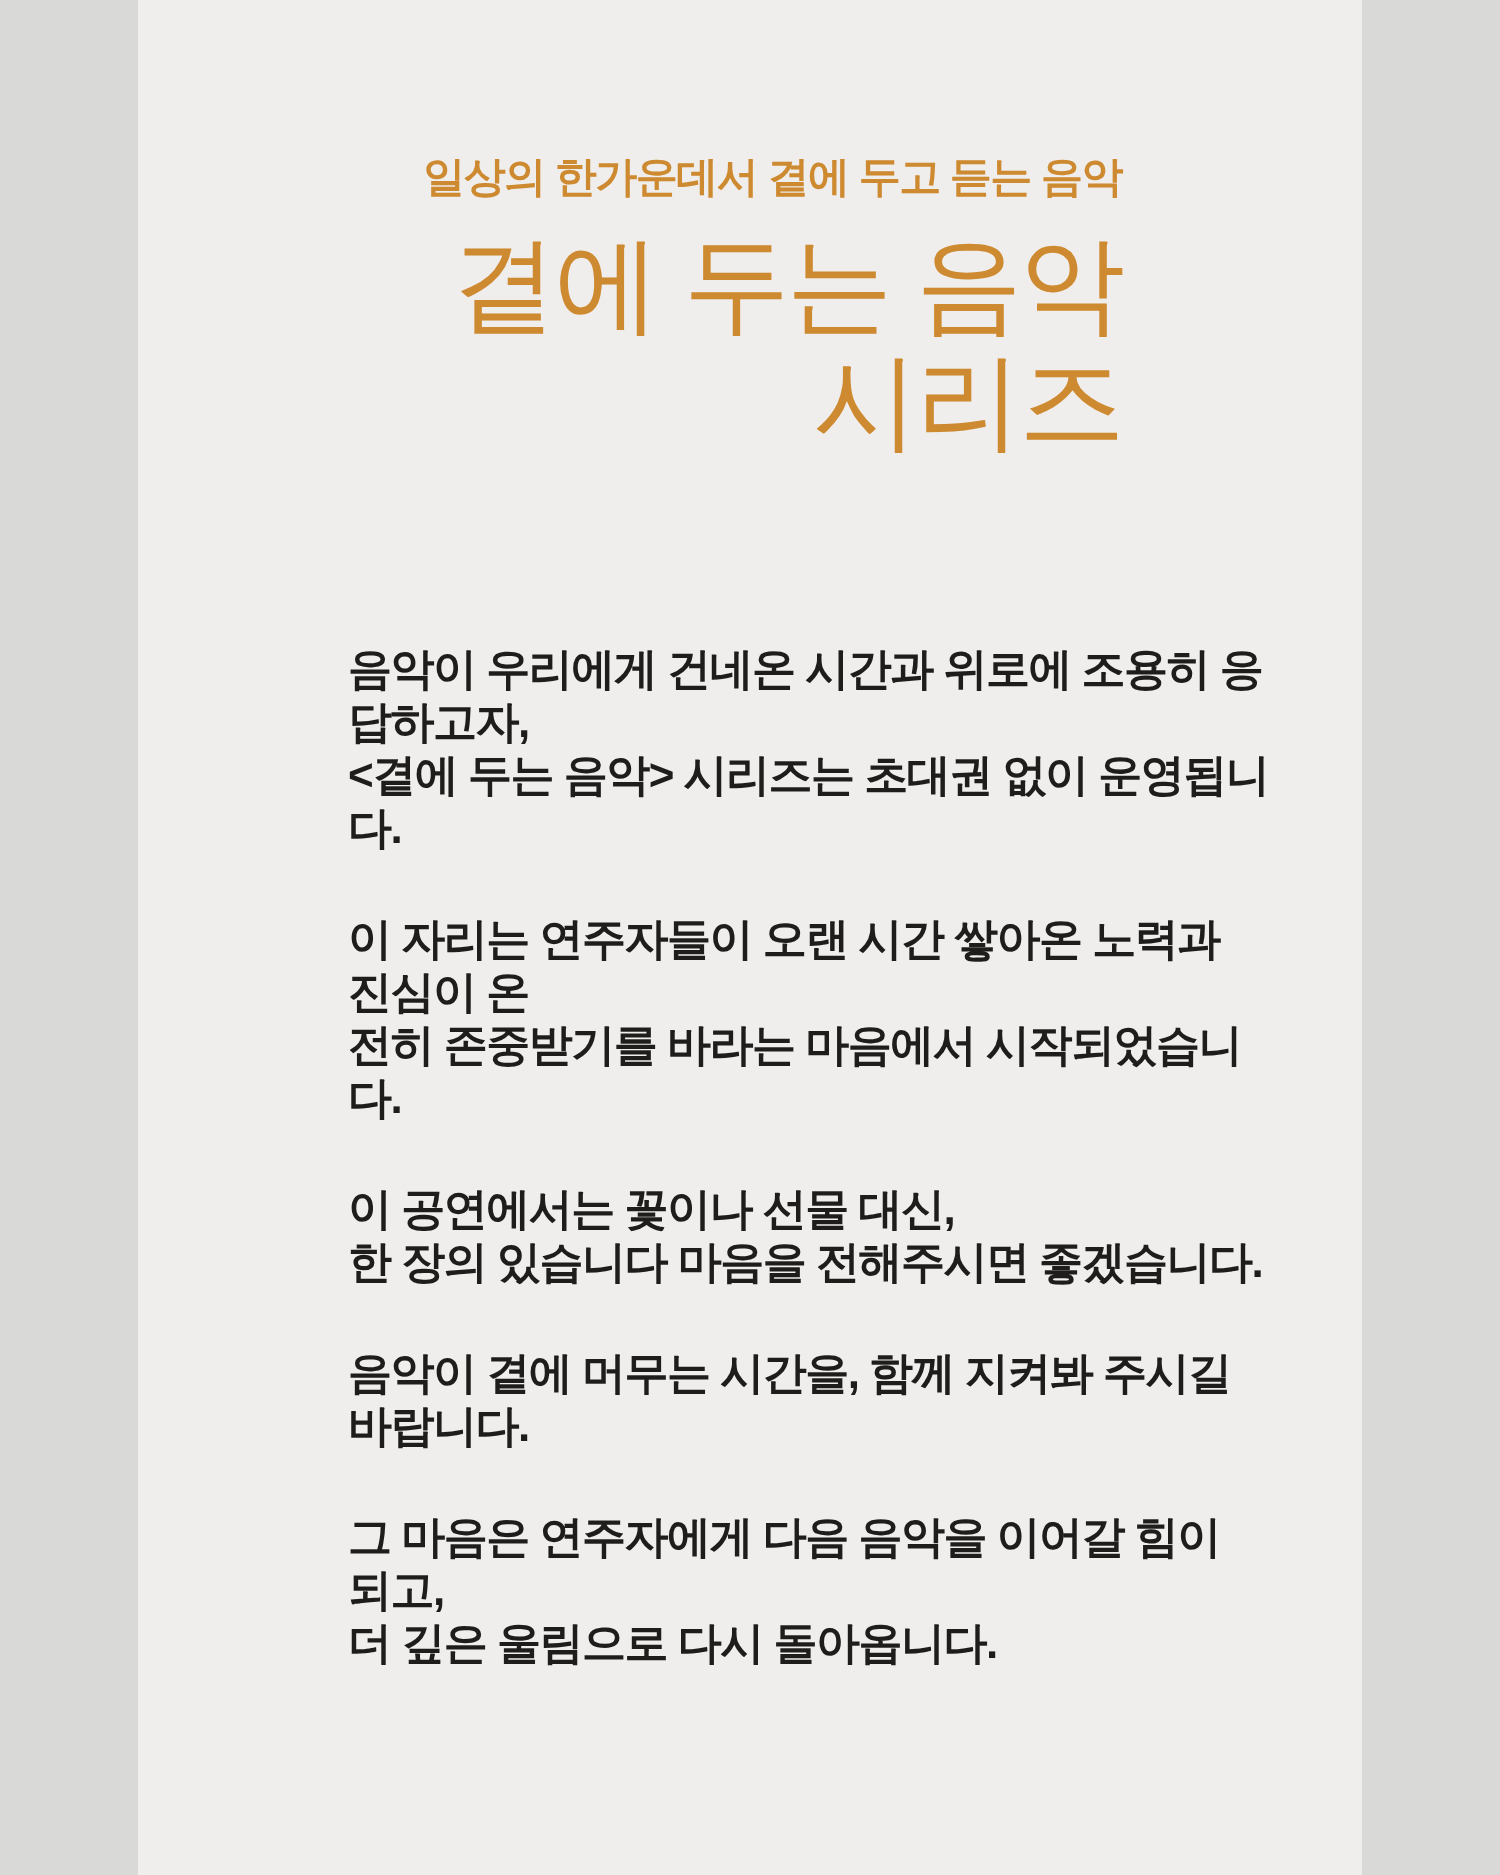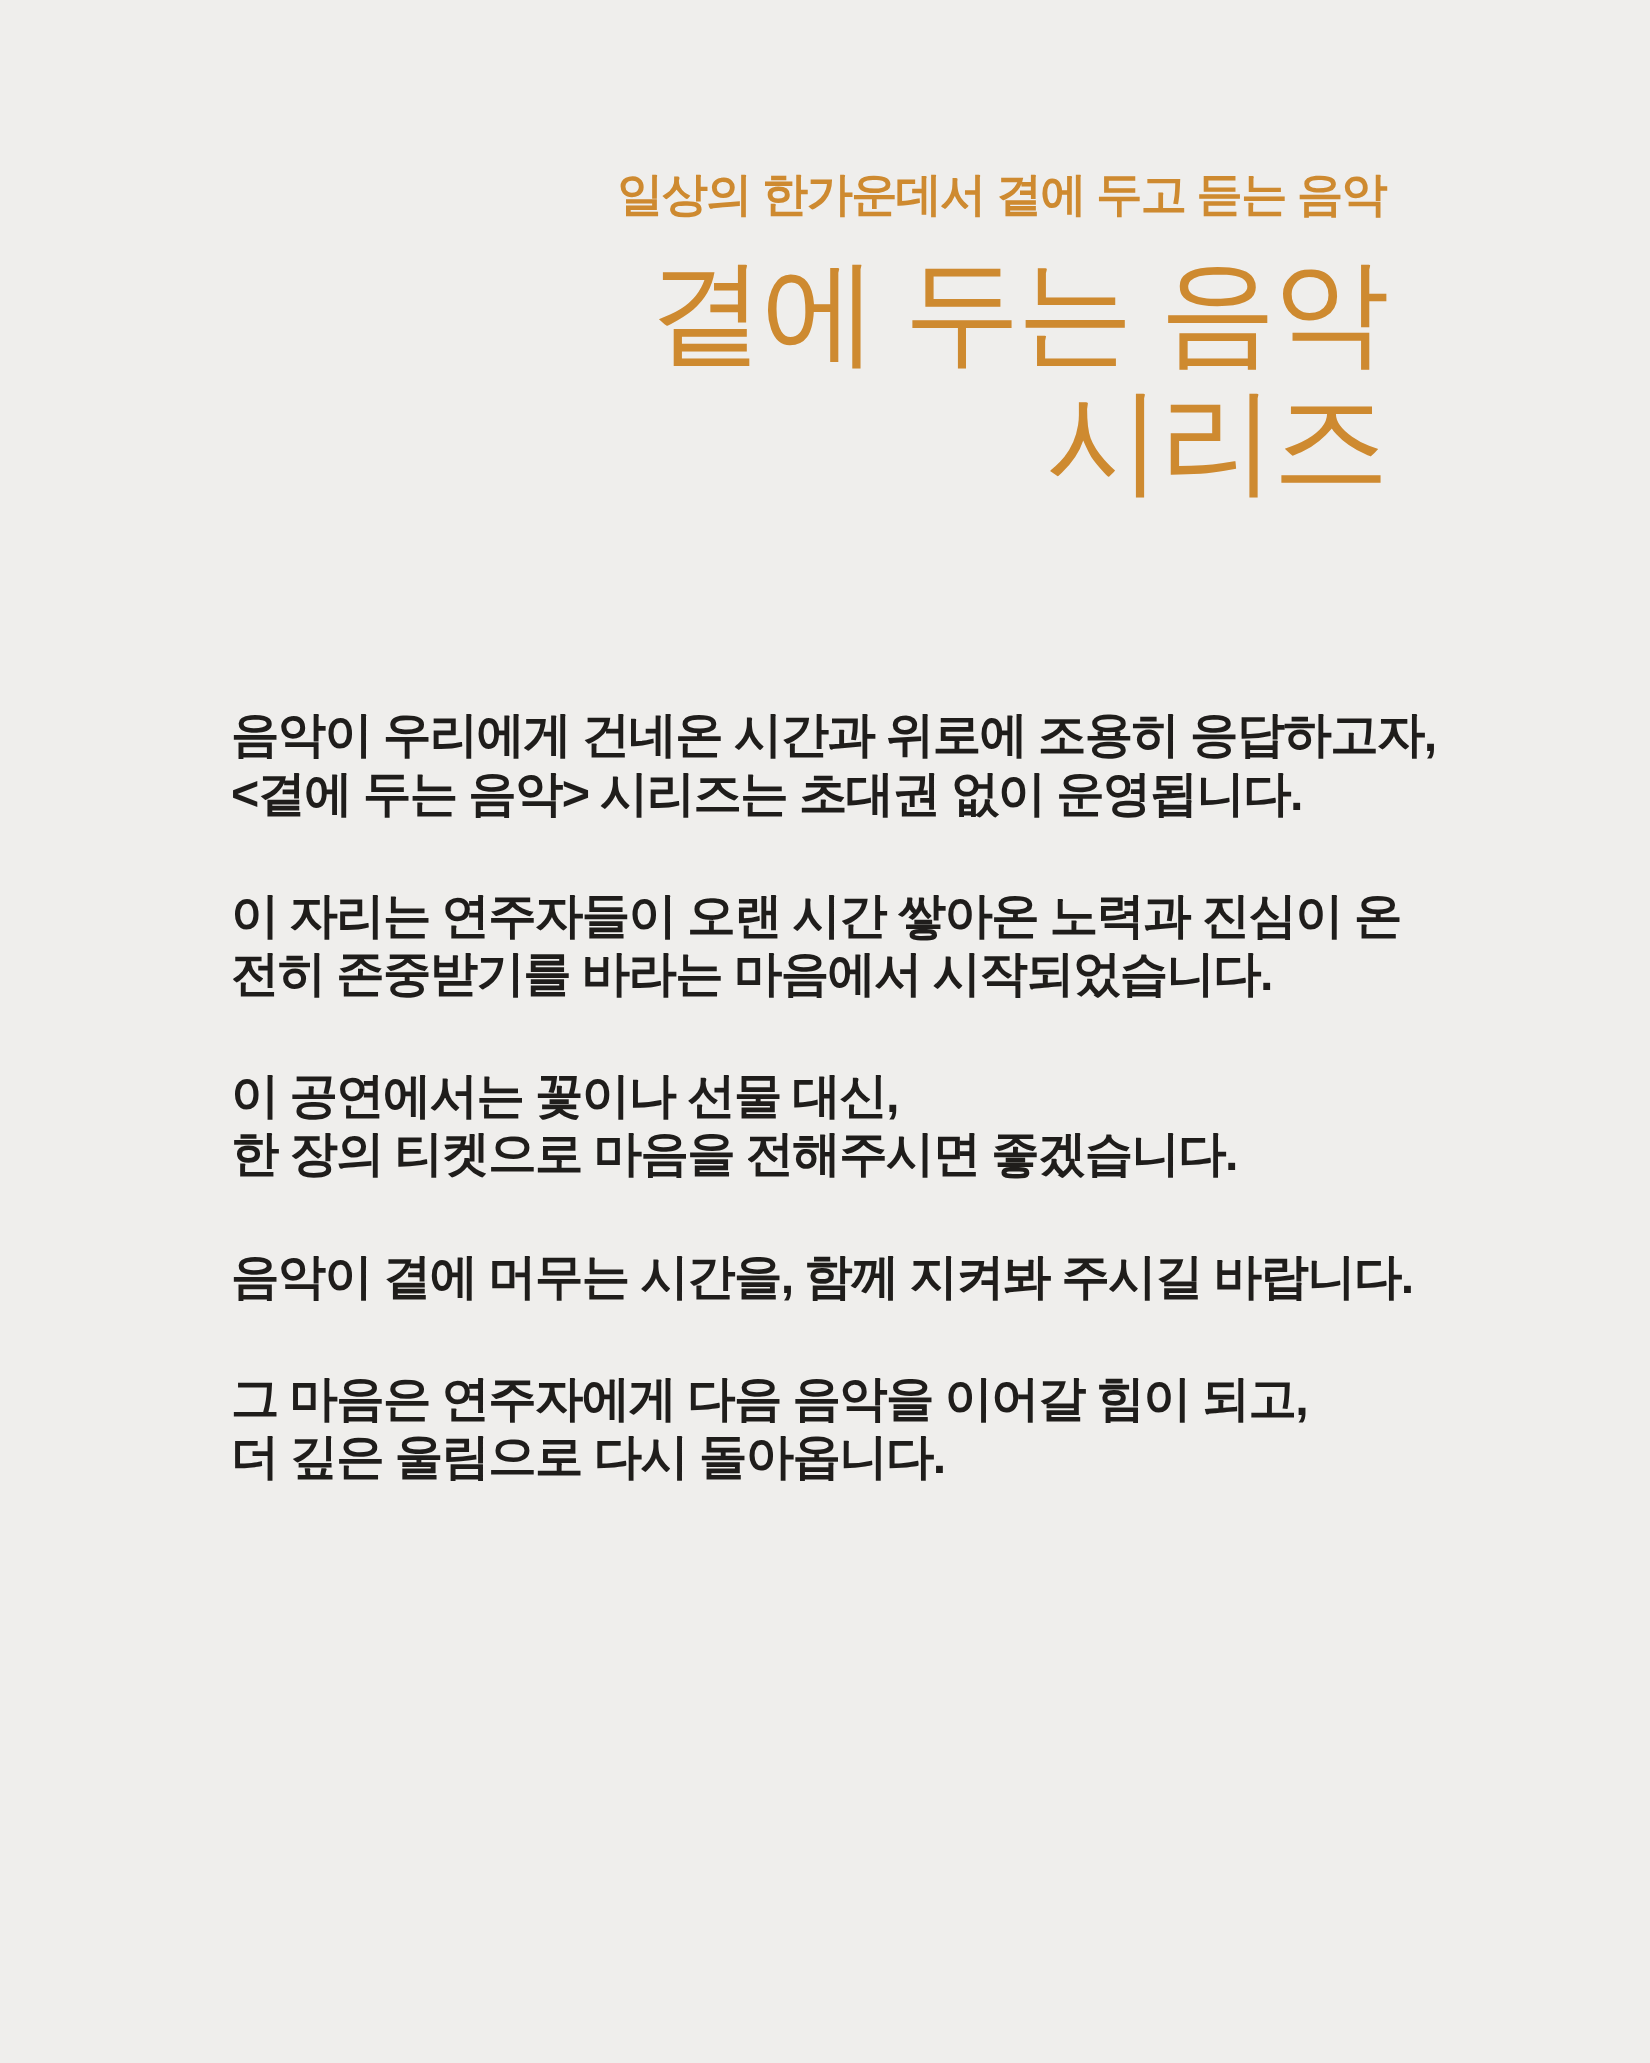--- a/index.html
+++ b/index.html
@@ -2,21 +2,21 @@
 <html lang="ko"><head>
 <meta charset="utf-8">
 <style>
   html, body {
     margin: 0;
     padding: 0;
     background: #d9d9d7;
   }
   .page {
     position: relative;
-    width: 1500px;
+    width: 1224px;
     height: 1875px;
     margin: 0 auto;
     background: #efeeec;
     overflow: hidden;
     font-family: "Liberation Sans", "DejaVu Sans", sans-serif;
   }
   .header {
     position: absolute;
     top: 152px;
     right: 240px;
@@ -67,19 +67,19 @@
     <h1 class="title">곁에 두는 음악
 시리즈</h1>
   </header>
 
   <main class="body-copy">
     <p>음악이 우리에게 건네온 시간과 위로에 조용히 응답하고자,
 &lt;곁에 두는 음악&gt; 시리즈는 초대권 없이 운영됩니다.</p>
     <p>이 자리는 연주자들이 오랜 시간 쌓아온 노력과 진심이 온
 전히 존중받기를 바라는 마음에서 시작되었습니다.</p>
     <p>이 공연에서는 꽃이나 선물 대신,
-한 장의 티켓으로 마음을 전해주시면 좋겠습니다.</p>
+한 장의 있습니다 마음을 전해주시면 좋겠습니다.</p>
     <p>음악이 곁에 머무는 시간을, 함께 지켜봐 주시길 바랍니다.</p>
     <p>그 마음은 연주자에게 다음 음악을 이어갈 힘이 되고,
 더 깊은 울림으로 다시 돌아옵니다.</p>
   </main>
 
 </div>
 
 </body></html>

